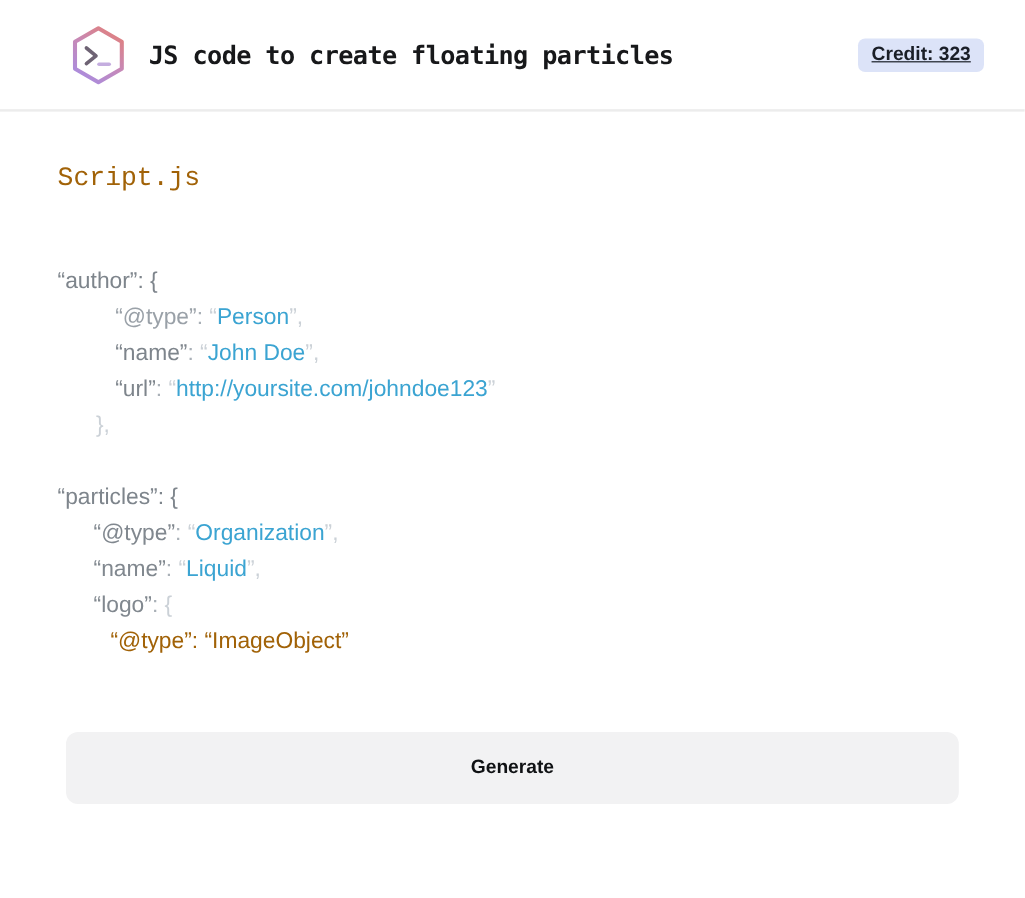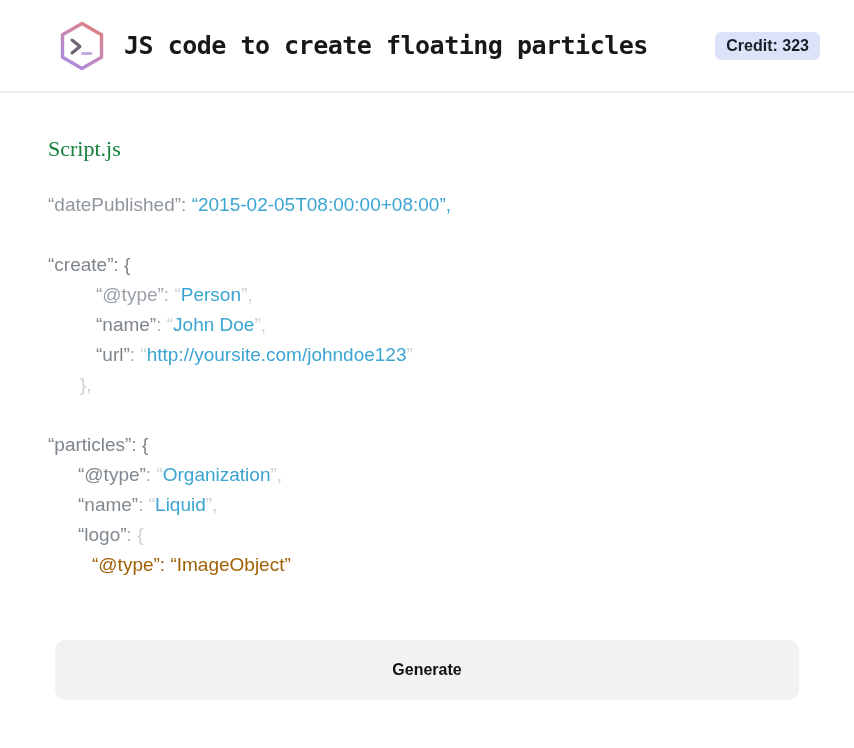--- a/index.html
+++ b/index.html
@@ -18,45 +18,46 @@
     border-bottom: 2px solid #ececec;
     background: #ffffff;
   }
   .logo {
     width: 52px; height: 52px;
     flex: 0 0 auto;
     display: flex; align-items: center; justify-content: center;
   }
   .app-title {
     font-family: "DejaVu Sans Mono", monospace;
-    font-size: 25px;
+    font-size: 21px;
     font-weight: 700;
     color: #17181a;
     margin-left: 16px;
     letter-spacing: -0.5px;
     white-space: nowrap;
     flex: 1 1 auto;
   }
   .credit-badge {
     flex: 0 0 auto;
     background: #dce3f8;
     color: #1a1e27;
     font-size: 16px;
     font-weight: 700;
     padding: 5px 11px;
     border-radius: 6px;
     white-space: nowrap;
+    text-decoration: underline;
   }
   
   .main { padding: 42px 48px 0 48px; }
   .file-title {
-    font-family: Liberation Serif, serif;
+    font-family: Liberation Mono, monospace;
     font-size: 22px;
     font-weight: 500;
-    color: #15803d;
+    color: #a16207;
     line-height: 28px;
     margin-bottom: 27px;
   }
   .code { font-size: 19px; }
   .line { height: 30px; line-height: 30px; white-space: pre; }
   .ind30 { padding-left: 30px; }
   .ind32 { padding-left: 32px; }
   .ind44 { padding-left: 44px; }
   .ind48 { padding-left: 48px; }
   .k  { color: #7e858c; }   
@@ -102,25 +103,24 @@
     </svg>
   </div>
   <div class="app-title">JS code to create floating particles</div>
   <div class="credit-badge">Credit: 323</div>
 </div>
 
 <div class="main">
   <div class="file-title">Script.js</div>
 
   <div class="code">
-    <div class="line"><span class="k1">“datePublished”</span><span class="k1">: </span><span class="v">“2015-02-05T08:00:00+08:00”,</span></div>
 
     <div class="line"></div>
 
-    <div class="line"><span class="k">“create”: {</span></div>
+    <div class="line"><span class="k">“author”: {</span></div>
 
     <div class="line ind48"><span class="k2">“@type”</span><span class="c">: </span><span class="q">“</span><span class="v">Person</span><span class="q">”,</span></div>
 
     <div class="line ind48"><span class="k">“name”</span><span class="c">: </span><span class="q">“</span><span class="v">John Doe</span><span class="q">”,</span></div>
 
     <div class="line ind48"><span class="k">“url”</span><span class="c">: </span><span class="q">“</span><span class="v">http://yoursite.com/johndoe123</span><span class="q">”</span></div>
 
     <div class="line ind32"><span class="q">},</span></div>
 
     <div class="line"></div>

